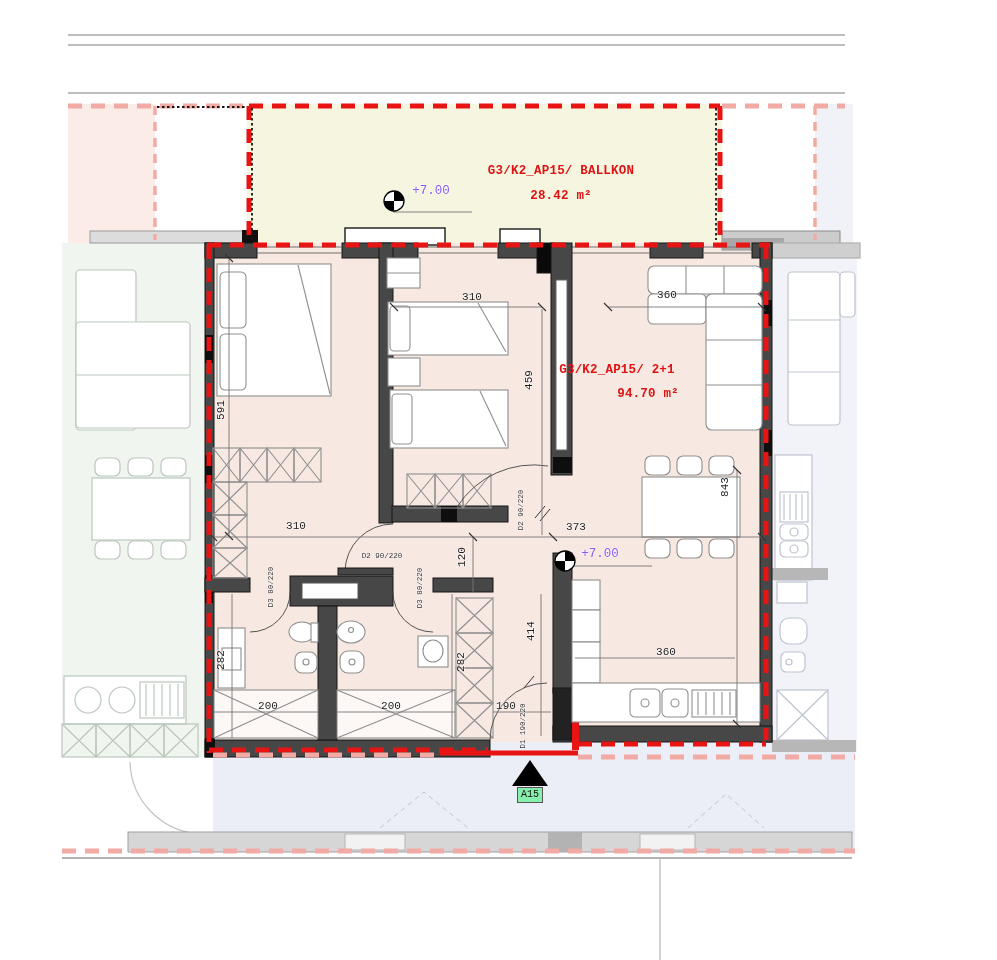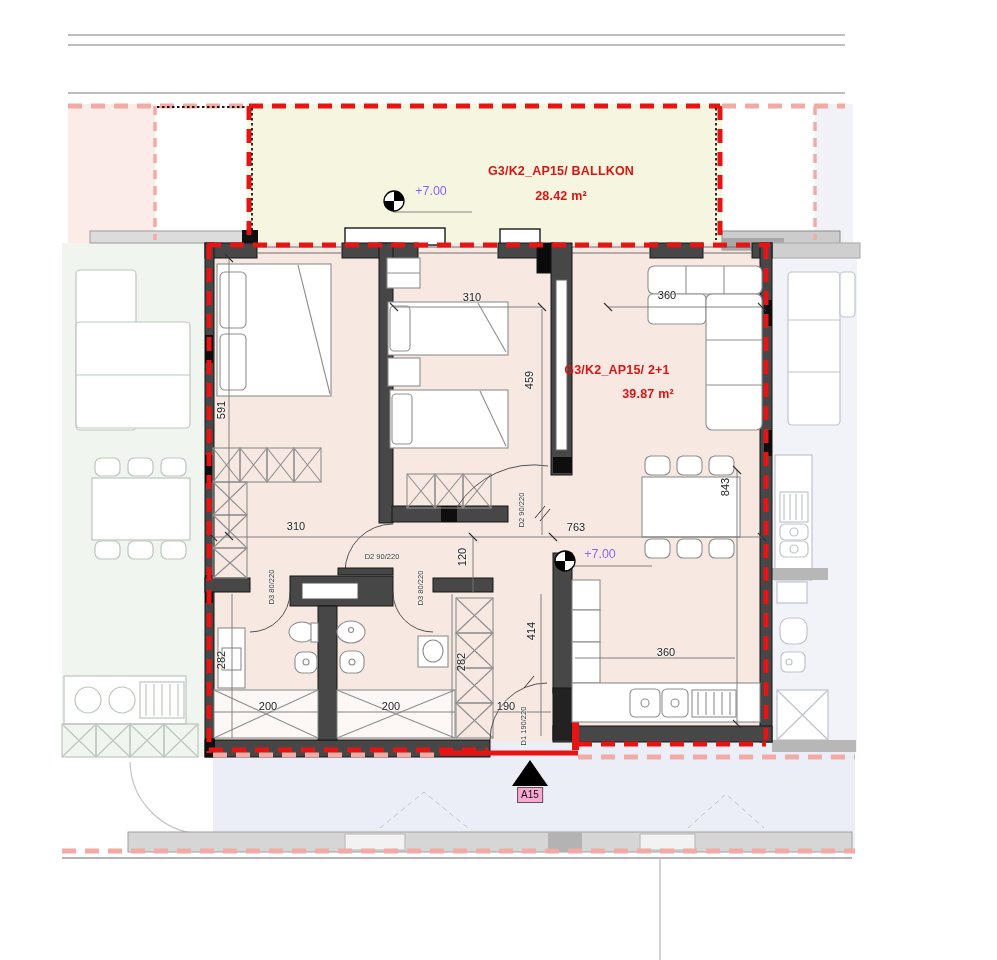--- a/index.html
+++ b/index.html
@@ -1,25 +1,25 @@
 <!DOCTYPE html>
 <html><head>
 <meta charset="utf-8">
 <style>
   html,body{margin:0;padding:0;background:#fff;}
   #canvas{position:relative;width:997px;height:960px;background:#ffffff;overflow:hidden;
-          font-family:Liberation Sans, sans-serif;}
+          font-family:Liberation Mono, monospace;}
   svg{position:absolute;left:0;top:0;}
   .lbl{position:absolute;white-space:nowrap;transform:translate(-50%,-50%);
        font-size:11px;color:#1c1c1c;text-shadow:0 0 2px #fff,0 0 2px #fff;}
   .lbl.v{transform:translate(-50%,-50%) rotate(-90deg);}
   .lbl.door{font-size:7.5px;color:#333;}
   .lbl.red{font-weight:bold;font-size:12.5px;color:#dd1414;text-shadow:none;letter-spacing:.2px;}
   .lbl.elev{font-size:12.5px;color:#8b5cf6;}
-  .lbl.marker-box{font-size:10px;color:#111;border:1.2px solid #555;background:#f9a8d4;
+  .lbl.marker-box{font-size:10px;color:#111;border:1.2px solid #555;background:#86efac;
        padding:0 3px;line-height:14px;text-shadow:none;}
 </style>
 </head>
 <body>
 
 <div id="canvas">
 
 <svg width="997" height="960" viewBox="0 0 997 960">
 
   <g>
@@ -356,30 +356,30 @@
   <g>
     <polygon points="512,786 548,786 530,760" fill="#000"></polygon>
   </g>
 </svg>
 
 <span class="lbl red" style="left:561px;top:171px;">G3/K2_AP15/ BALLKON</span>
 <span class="lbl red" style="left:561px;top:196px;">28.42 m²</span>
 <span class="lbl elev" style="left:431px;top:191px;">+7.00</span>
 
 <span class="lbl red" style="left:617px;top:370px;">G3/K2_AP15/ 2+1</span>
-<span class="lbl red" style="left:648px;top:394px;">39.87 m²</span>
+<span class="lbl red" style="left:648px;top:394px;">94.70 m²</span>
 <span class="lbl elev" style="left:600px;top:554px;">+7.00</span>
 
 <span class="lbl v" style="left:221px;top:410px;">591</span>
 <span class="lbl" style="left:472px;top:297px;">310</span>
 <span class="lbl" style="left:667px;top:295px;">360</span>
 <span class="lbl v" style="left:529px;top:380px;">459</span>
 <span class="lbl v" style="left:725px;top:487px;">843</span>
 <span class="lbl" style="left:296px;top:526px;">310</span>
-<span class="lbl" style="left:576px;top:527px;">763</span>
+<span class="lbl" style="left:576px;top:527px;">373</span>
 <span class="lbl v" style="left:462px;top:557px;">120</span>
 <span class="lbl v" style="left:221px;top:660px;">282</span>
 <span class="lbl v" style="left:461px;top:662px;">282</span>
 <span class="lbl" style="left:268px;top:706px;">200</span>
 <span class="lbl" style="left:391px;top:706px;">200</span>
 <span class="lbl" style="left:506px;top:706px;">190</span>
 <span class="lbl v" style="left:531px;top:631px;">414</span>
 <span class="lbl" style="left:666px;top:652px;">360</span>
 
 <span class="lbl door" style="left:382px;top:556px;">D2 90/220</span>

